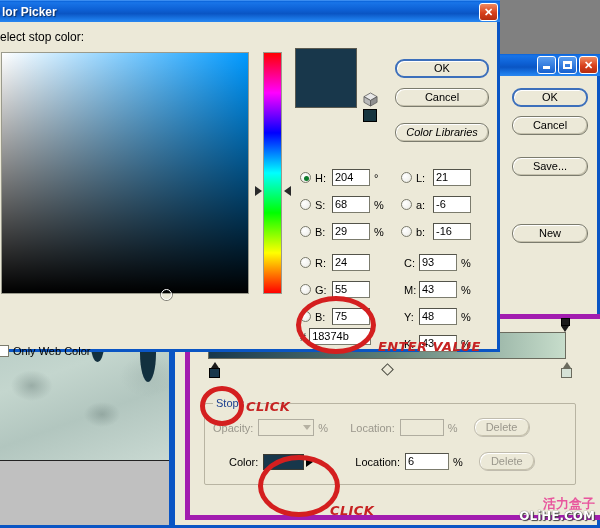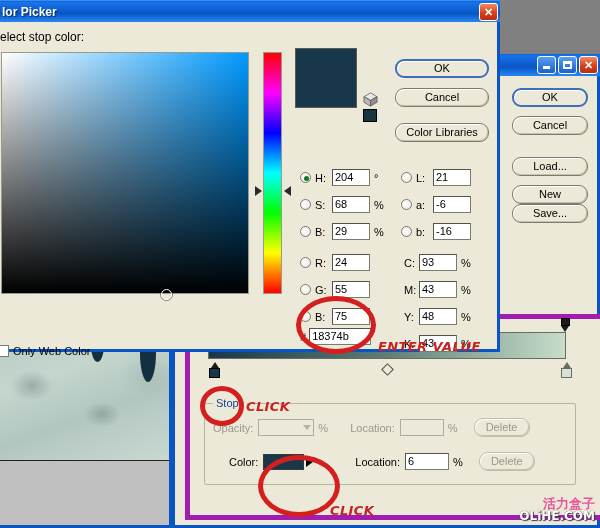--- a/index.html
+++ b/index.html
@@ -236,23 +236,22 @@
           </div>
         <div class="tb-btn close">✕</div>
       </div>
     </div>
 
     <div class="dialog-body" id="ge-body">
 
       <div id="ge-buttons">
         <div class="btn default" style="margin-bottom:9px;">OK</div>
         <div class="btn" style="margin-bottom:22px;">Cancel</div>
-        <div class="btn" style="margin-bottom:9px;">Load...</div>
+        <div class="btn" style="margin-bottom:48px;">Save...</div>
         <div class="btn">New</div>
-        <div class="btn" style="margin-bottom:48px;">Save...</div>
       </div>
 
       <div id="ge-gradpanel">
 
         <div class="op-stop" style="left:19px; top:-1px;">
           <div class="body"></div>
             <div class="tip"></div>
         </div>
         <div class="op-stop" style="left:371px; top:-1px;">
           <div class="body"></div>
@@ -418,21 +417,21 @@
         <div class="field" id="hexfield">18374b</div>
       </div>
 
       <div id="webcolors-row">
         <div id="webcolors-box"></div>
         <span class="lbl">Only Web Color</span>
       </div>
 
       <div class="btn default" style="position:absolute; left:432px; top:37px; width:94px;">OK</div>
       <div class="btn" style="position:absolute; left:432px; top:66px; width:94px;">Cancel</div>
-      <div class="btn" style="position:absolute; left:432px; top:101px; width:94px;">Color Libraries</div>
+      <div class="btn" style="position:absolute; left:432px; top:101px; width:94px;font-style:italic;">Color Libraries</div>
     </div>
   </div>
 
   <div class="ann-circle" style="left:296px; top:296px; width:80px; height:58px;"></div>
   <div class="ann-text" style="left:378px; top:330px;margin-top:9px;">ENTER VALUE</div>
 
   <div class="ann-circle" style="left:200px; top:386px; width:44px; height:40px;"></div>
   <div class="ann-text" style="left:246px; top:399px;">CLICK</div>
 
   <div class="ann-circle" style="left:258px; top:455px; width:82px; height:62px;"></div>

